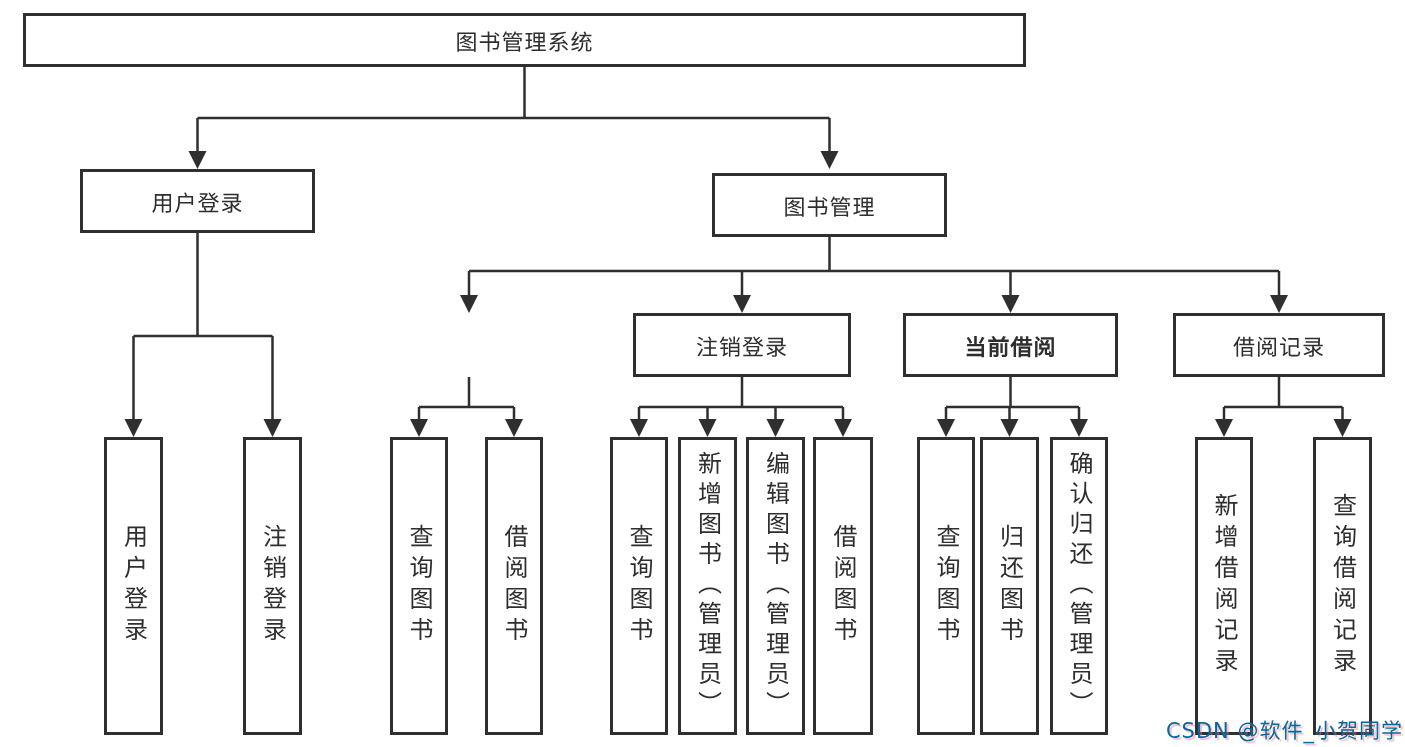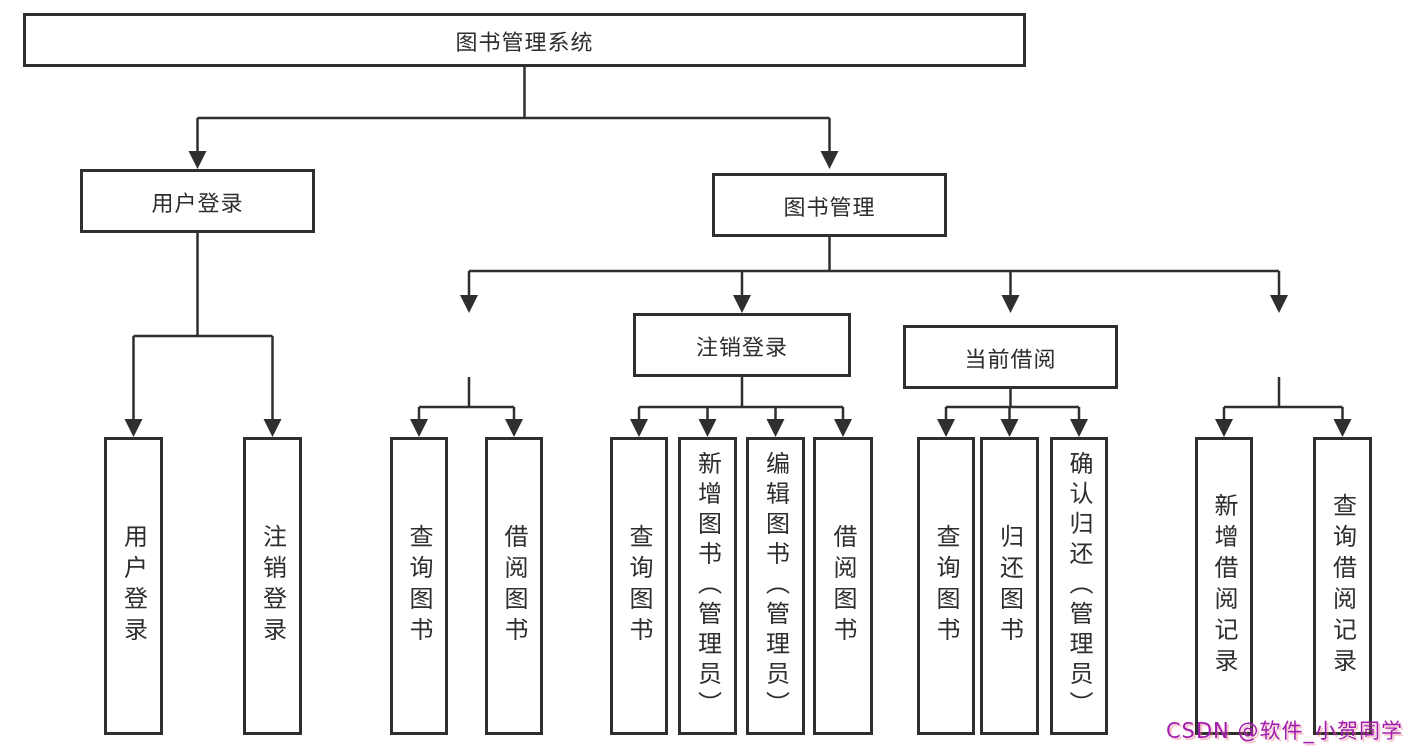--- a/index.html
+++ b/index.html
@@ -48,21 +48,21 @@
     white-space: nowrap;
   }
   .leaf .vtext.long {
     letter-spacing: 6px;
   }
   .watermark {
     position: absolute;
     right: 2px;
     bottom: 3px;
     font-size: 21px;
-    color: #a21caf;
+    color: #0369a1;
     letter-spacing: 1px;
     text-shadow: 2px 2px 1px rgba(238, 120, 138, 0.5);
     white-space: nowrap;
   }
 </style>
 </head>
 <body>
 
 <div class="canvas">
 
@@ -113,22 +113,25 @@
   <div class="node h-node" style="left:80px; top:169px; width:235px; height:64px;">
     <span>用户登录</span>
   </div>
   <div class="node h-node" style="left:712px; top:173px; width:235px; height:64px;">
     <span>图书管理</span>
   </div>
 
   <div class="node h-node" style="left:633px; top:313px; width:218px; height:64px;">
     <span>注销登录</span>
   </div>
-  <div class="node h-node" style="left:903px; top:325px; width:215px; height:64px;">
+  <div class="node h-node" style="left:903px; top:313px; width:215px; height:64px;font-weight:bold;">
     <span>当前借阅</span>
+  </div>
+  <div class="node h-node" style="left:1173px; top:313px; width:212px; height:64px;">
+    <span>借阅记录</span>
   </div>
 
   <div class="node leaf" style="left:104px; top:437px; width:59px; height:298px;">
     <span class="vtext">用户登录</span>
   </div>
   <div class="node leaf" style="left:243px; top:437px; width:59px; height:298px;">
     <span class="vtext">注销登录</span>
   </div>
 
   <div class="node leaf" style="left:390px; top:437px; width:58px; height:298px;">

